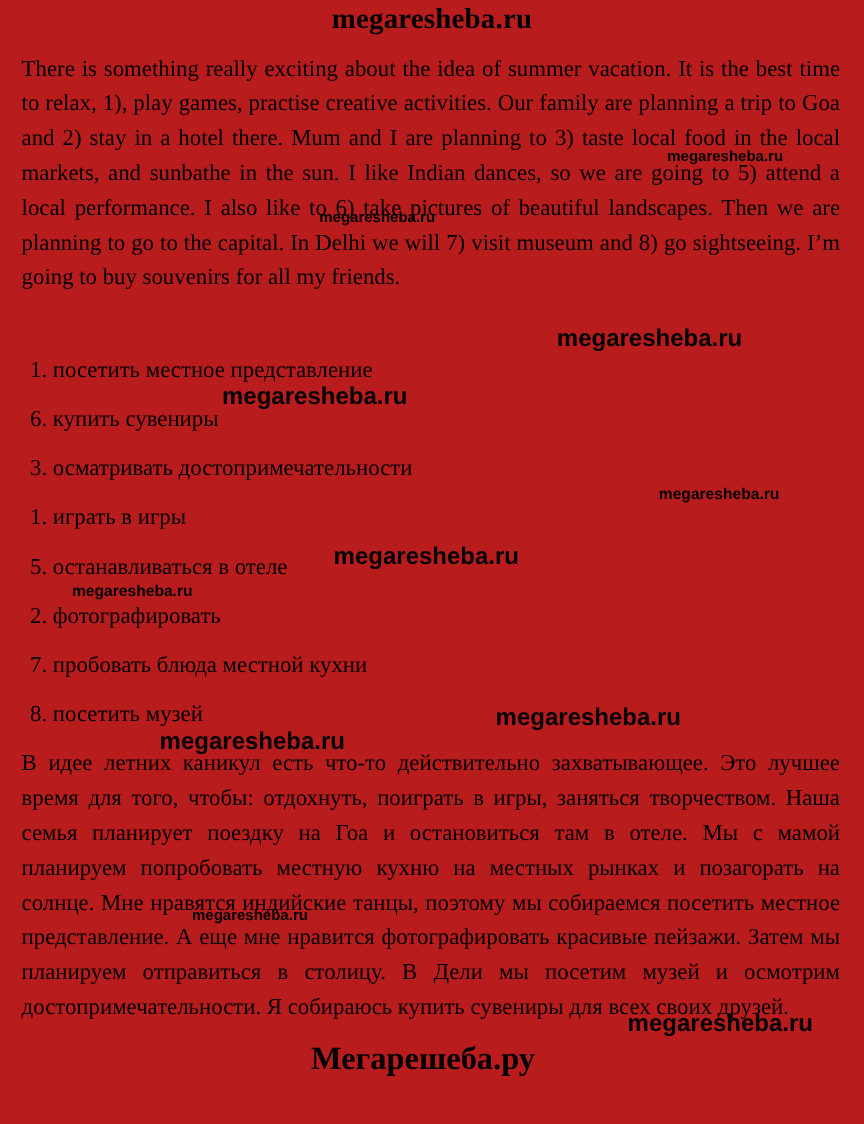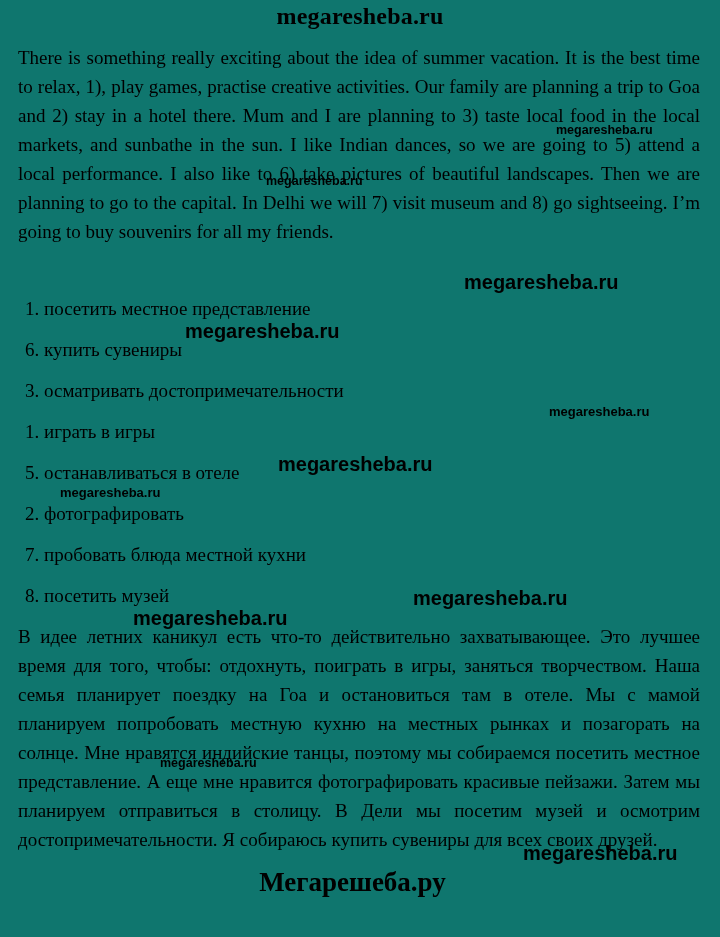--- a/index.html
+++ b/index.html
@@ -1,20 +1,20 @@
 <!DOCTYPE html>
 <html><head>
 <meta charset="utf-8">
 <style>
   html, body { margin: 0; padding: 0; background: #ffffff; }
   .page {
     position: relative;
     width: 720px;
     height: 937px;
-    background: #0f766e;
+    background: #b91c1c;
     color: #000000;
     font-family: "Liberation Serif", serif;
     overflow: hidden;
   }
   .header-title {
     margin: 0;
     padding-top: 3px;
     text-align: center;
     font-size: 24px;
     font-weight: bold;

